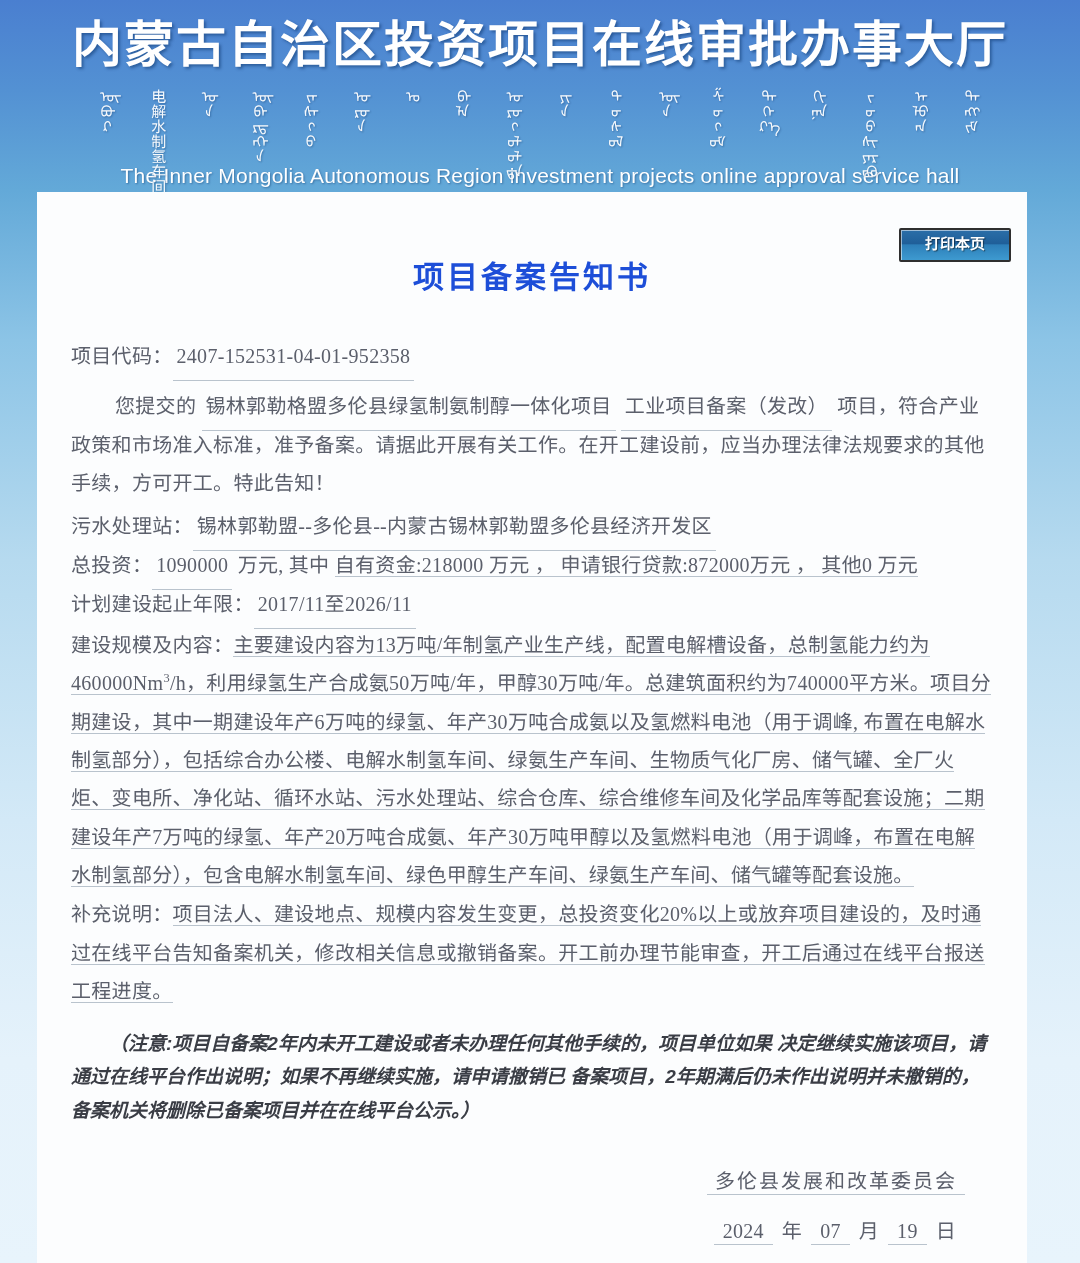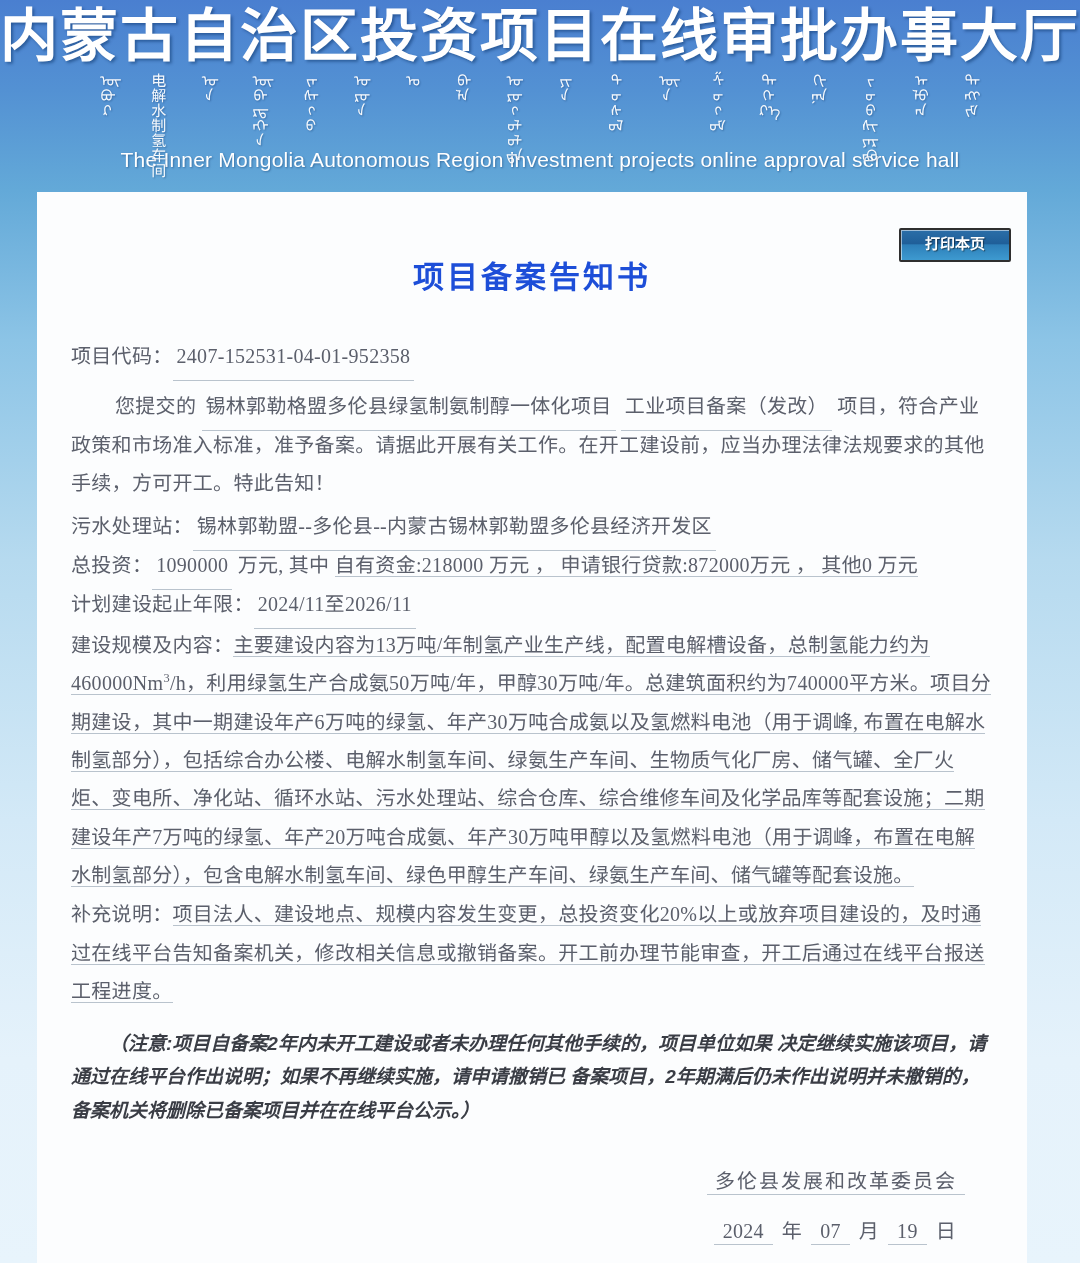--- a/index.html
+++ b/index.html
@@ -26,31 +26,31 @@
   
   .banner {
     position: relative;
     height: 192px;
     width: 1080px;
     text-align: center;
     overflow: hidden;
   }
   .banner-title {
     margin: 0;
-    padding-top: 6px;
+    padding-top: 18px;
     font-family: "Liberation Serif", "DejaVu Serif", serif;
-    font-size: 58px;
+    font-size: 50px;
     font-weight: bold;
     letter-spacing: 2px;
     color: #ffffff;
     text-shadow: 2px 2px 3px rgba(0, 40, 90, .45);
     line-height: 1.08;
   }
   .banner-mongolian {
-    margin: 5px auto 0;
+    margin: 18px auto 0;
     width: 880px;
     height: 66px;
     display: flex;
     justify-content: space-between;
     align-items: flex-start;
   }
   .banner-mongolian span {
     display: block;
     width: 16px;
     color: #ffffff;
@@ -245,21 +245,21 @@
       <span class="label">污水处理站：</span><span class="u">锡林郭勒盟--多伦县--内蒙古锡林郭勒盟多伦县经济开发区</span>
     </div>
 
     <div class="row">
       <span class="label">总投资：</span><span class="u">1090000</span>
       <span>万元, 其中</span>
       <span class="u-block">自有资金:218000 万元 ， 申请银行贷款:872000万元 ， 其他0 万元</span>
     </div>
 
     <div class="row">
-      <span class="label">计划建设起止年限：</span><span class="u">2024/11至2026/11</span>
+      <span class="label">计划建设起止年限：</span><span class="u">2017/11至2026/11</span>
     </div>
 
     <div class="row scale-row">
       <span class="label">建设规模及内容：</span><span class="u-block"><span>主要建设内容为13万吨/年制氢产业生产线，配置电解槽设备，总制氢能力约为460000Nm</span><sup>3</sup><span>/h，利用绿氢生产合成氨50万吨/年，甲醇30万吨/年。总建筑面积约为740000平方米。项目分期建设，其中一期建设年产6万吨的绿氢、年产30万吨合成氨以及氢燃料电池（用于调峰, 布置在电解水制氢部分），包括综合办公楼、电解水制氢车间、绿氨生产车间、生物质气化厂房、储气罐、全厂火炬、变电所、净化站、循环水站、污水处理站、综合仓库、综合维修车间及化学品库等配套设施；二期建设年产7万吨的绿氢、年产20万吨合成氨、年产30万吨甲醇以及氢燃料电池（用于调峰，布置在电解水制氢部分），包含电解水制氢车间、绿色甲醇生产车间、绿氨生产车间、储气罐等配套设施。</span></span>
     </div>
 
     <div class="row">
       <span class="label">补充说明：</span><span class="u-block">项目法人、建设地点、规模内容发生变更，总投资变化20%以上或放弃项目建设的，及时通过在线平台告知备案机关，修改相关信息或撤销备案。开工前办理节能审查，开工后通过在线平台报送工程进度。</span>
     </div>
 

